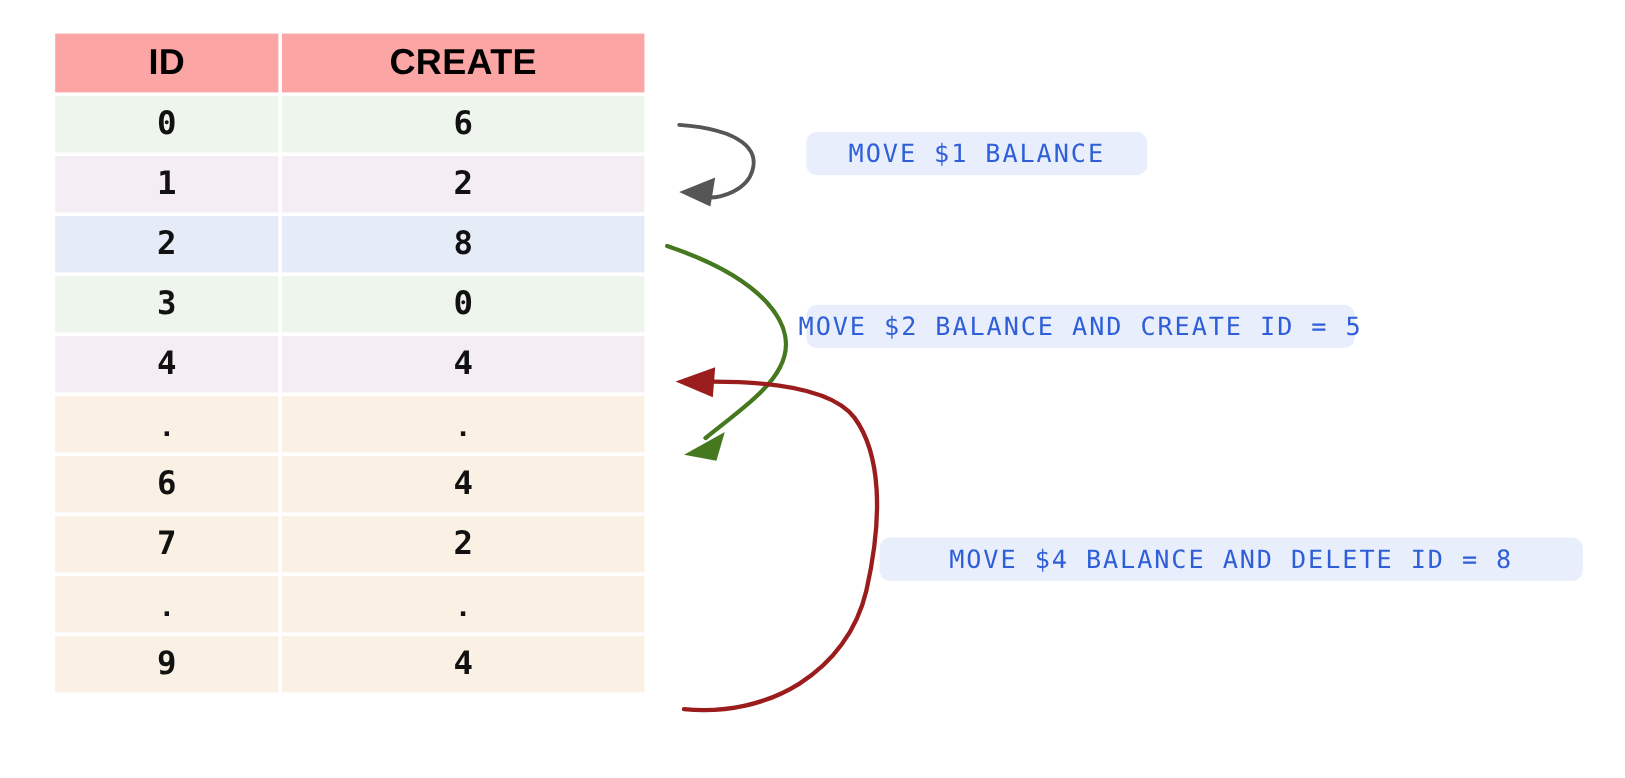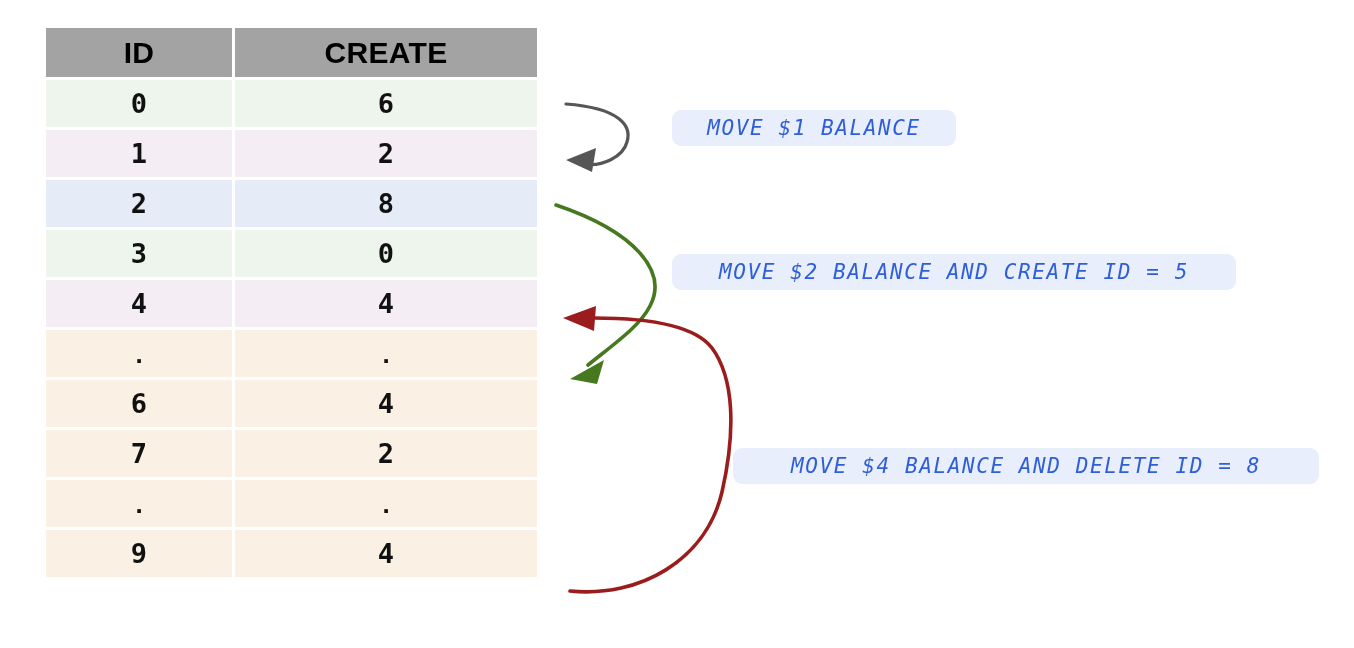--- a/index.html
+++ b/index.html
@@ -30,21 +30,21 @@
     top: 25px;
     width: 494px;
     border-collapse: separate;
     border-spacing: 3px 3px;
     table-layout: fixed;
   }
   .table col.c-id      { width: 186px; }
   .table col.c-balance { width: 302px; }
 
   .table th {
-    background: #a3a3a3;
+    background: #fca5a5;
     color: #000000;
     font-size: 30px;
     font-weight: bold;
     height: 49px;
     text-align: center;
     vertical-align: middle;
     padding: 0;
     letter-spacing: 0.3px;
   }
 
@@ -76,24 +76,23 @@
     color: #2f5fd8;
     font-family: "DejaVu Sans Mono", "Liberation Mono", monospace;
     font-size: 21px;
     letter-spacing: 1.6px;
     border-radius: 9px;
     display: flex;
     align-items: center;
     justify-content: center;
     white-space: pre;
     box-sizing: border-box;
-    font-style: italic;
   }
   #pill-1 { left: 672px; top: 110px; width: 284px; height: 36px; }
-  #pill-2 { left: 672px; top: 254px; width: 564px; height: 36px; }
+  #pill-2 { left: 672px; top: 254px; width: 457px; height: 36px; }
   #pill-3 { left: 733px; top: 448px; width: 586px; height: 36px; }
 
   svg.arrows {
     position: absolute;
     left: 0;
     top: 0;
     width: 1354px;
     height: 648px;
     pointer-events: none;
   }

